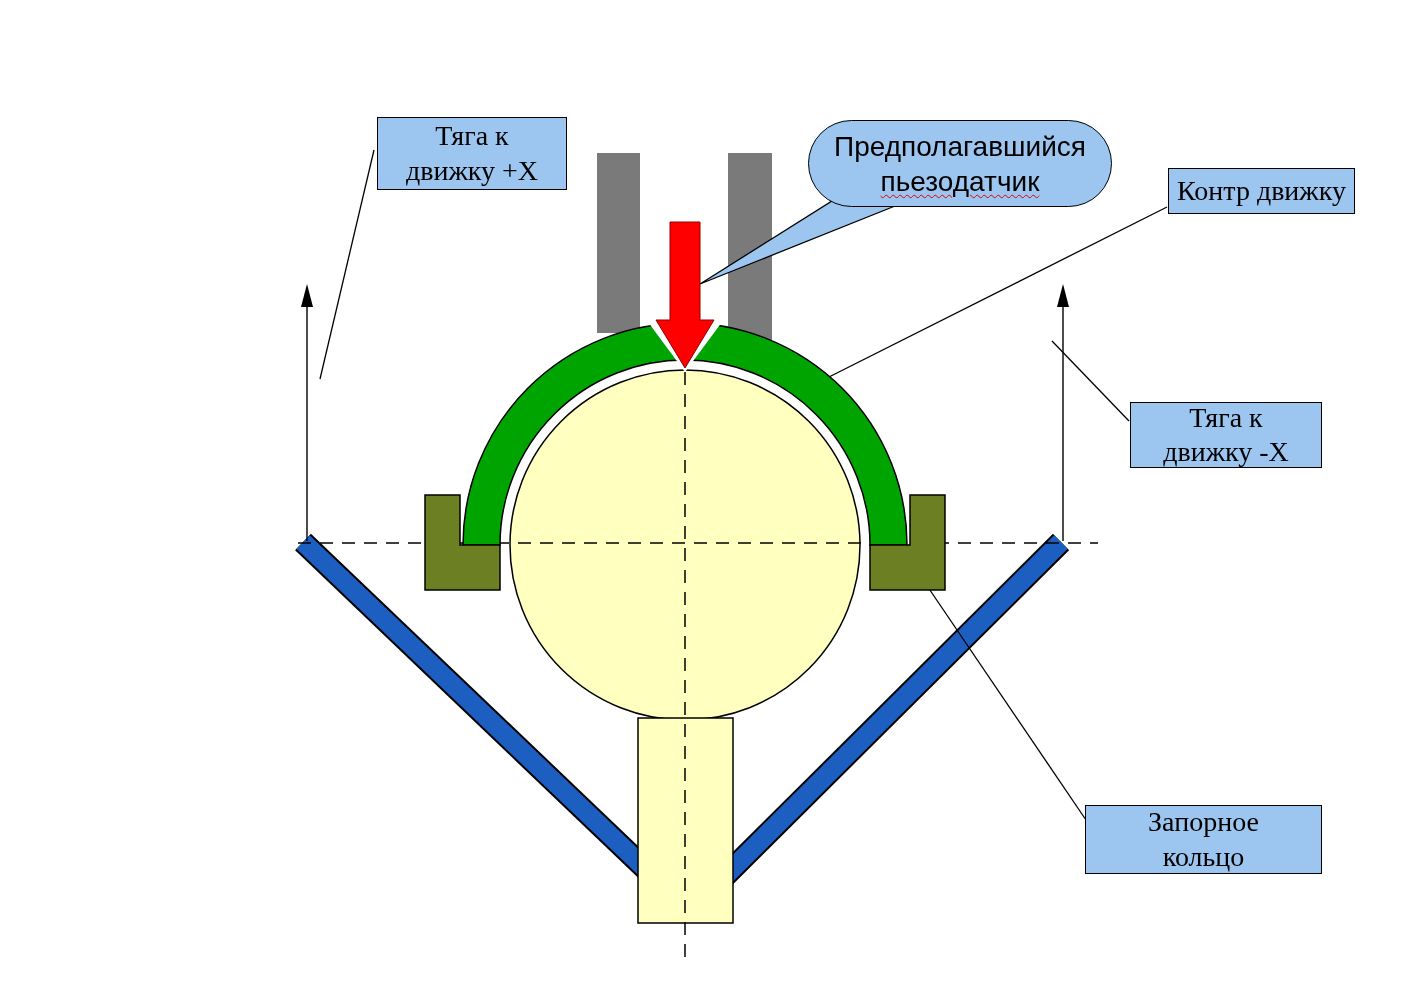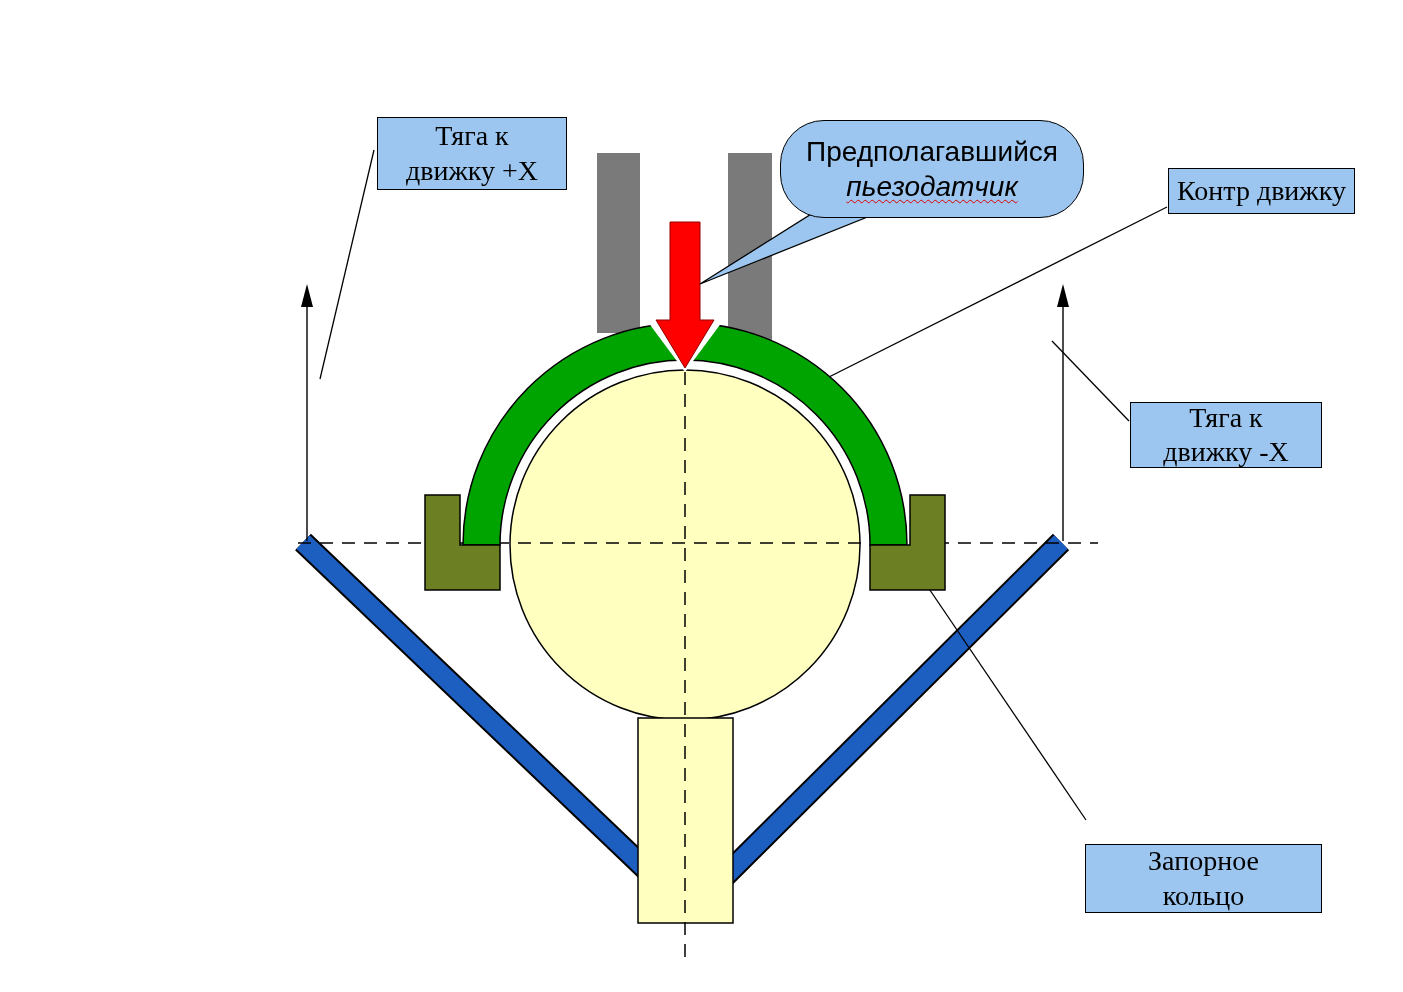--- a/index.html
+++ b/index.html
@@ -21,21 +21,20 @@
     background:#9cc6ef; border:1.6px solid #000; border-radius:44px;
     display:flex; flex-direction:column; align-items:center; justify-content:center;
     text-align:center; font-size:28px; line-height:1.25; color:#000;
   }
   .squiggle {
     text-decoration-line:underline;
     text-decoration-style:wavy;
     text-decoration-color:#e00000;
     text-decoration-thickness:1px;
     text-underline-offset:3px;
-    font-style:italic;
   }
 </style>
 </head>
 <body>
 
 <div class="stage">
 
   <svg width="1403" height="992" viewBox="0 0 1403 992">
 
     <line x1="303" y1="542" x2="656" y2="879" stroke="#000" stroke-width="23"></line>
@@ -75,26 +74,26 @@
     <polygon points="945,495 910,495 910,545 870,545 870,590 945,590" stroke="#000" stroke-width="1.5" fill="#6c8023"></polygon>
 
     <path d="M 670 222 L 700 222 L 700 320 L 714 320 L 685 368 L 656 320 L 670 320 Z" stroke="#900000" stroke-width="1" fill="#ff0000"></path>
 
     <polygon points="840,196 905,202 700,284" stroke="#000" stroke-width="1.3" fill="#9cc6ef"></polygon>
   </svg>
 
   <div class="label" style="left:377px; top:117px; width:190px; height:73px;">Тяга к
 движку +X</div>
 
-  <div class="bubble" style="left:780px; top:120px; width:304px; height:98px;">
+  <div class="bubble" style="left:808px; top:120px; width:304px; height:87px;">
     <span>Предполагавшийся</span>
     <span class="squiggle">пьезодатчик</span>
   </div>
 
   <div class="label" style="left:1168px; top:168px; width:187px; height:46px;">Контр движку</div>
 
   <div class="label" style="left:1130px; top:402px; width:192px; height:66px;">Тяга к
 движку -X</div>
 
-  <div class="label" style="left:1085px; top:805px; width:237px; height:69px;margin-top:39px;">Запорное
+  <div class="label" style="left:1085px; top:805px; width:237px; height:69px;">Запорное
 кольцо</div>
 
 </div>
 
 </body></html>

